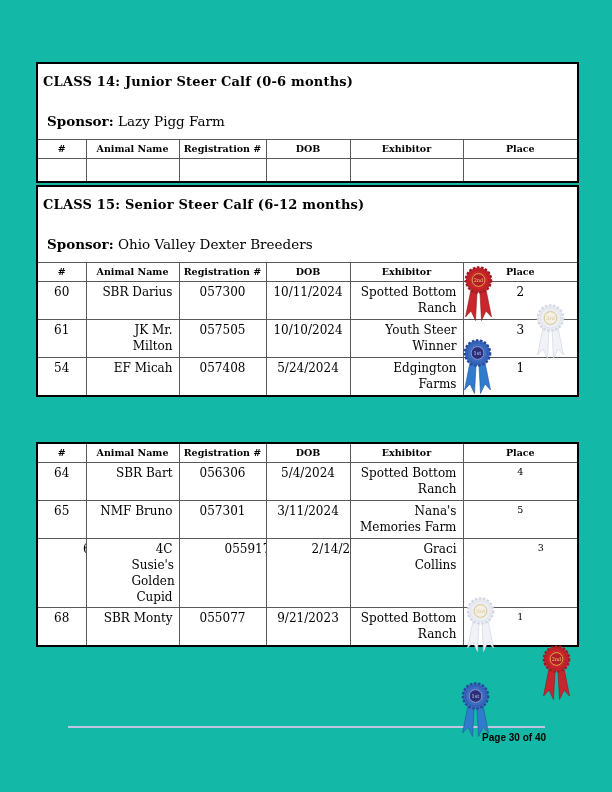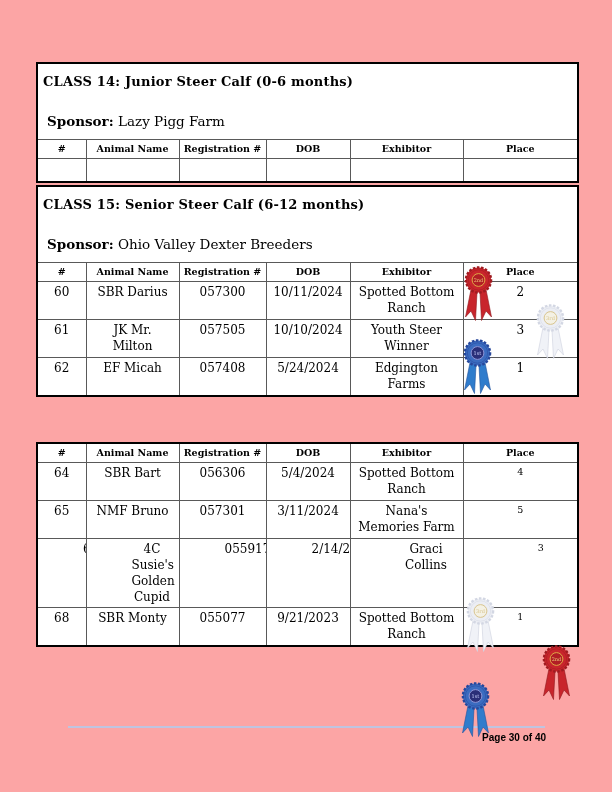--- a/index.html
+++ b/index.html
@@ -1,20 +1,20 @@
 <!DOCTYPE html>
 <html><head>
 <meta charset="utf-8">
 <style>
   html, body { margin: 0; padding: 0; background: #ffffff; }
   .page {
     position: relative;
     width: 612px;
     height: 792px;
-    background: #fca5a5;
+    background: #14b8a6;
     font-family: "DejaVu Serif", serif;
     color: #000000;
     overflow: hidden;
   }
   .cls-section { position: absolute; left: 36px; width: 541px; }
   table.cls {
     border-collapse: collapse;
     table-layout: fixed;
     width: 541px;
     border: 2px solid #000000;
@@ -43,21 +43,21 @@
   }
   tbody.rows td {
     font-size: 12px;
     line-height: 16px;
     vertical-align: top;
     padding: 2px 4px 2px 4px;
     height: 33px;
     overflow: hidden;
   }
   tbody.rows td.c-num, tbody.rows td.c-reg, tbody.rows td.c-dob, tbody.rows td.c-place { text-align: center; }
-  tbody.rows td.c-animal, tbody.rows td.c-exh { text-align: center; padding-left: 6px; padding-right: 6px; }
+  tbody.rows td.c-animal, tbody.rows td.c-exh { text-align: right; padding-left: 6px; padding-right: 6px; }
   
   .t0 tbody.rows td { height: 18px; }
   
   .t2 tbody.rows td.c-place { font-size: 9.5px; line-height: 13px; }
   
   .t2 tbody.rows tr:nth-child(3) td { height: 53px; padding-left: 45px; }
   .ribbon { position: absolute; z-index: 5; }
   .footer-rule {
     position: absolute;
     left: 68px;
@@ -159,21 +159,21 @@
           </tr>
           <tr>
             <td class="c-num">61</td>
             <td class="c-animal">JK Mr. Milton</td>
             <td class="c-reg">057505</td>
             <td class="c-dob">10/10/2024</td>
             <td class="c-exh">Youth Steer Winner</td>
             <td class="c-place">3</td>
           </tr>
           <tr>
-            <td class="c-num">62</td>
+            <td class="c-num">54</td>
             <td class="c-animal">EF Micah</td>
             <td class="c-reg">057408</td>
             <td class="c-dob">5/24/2024</td>
             <td class="c-exh">Edgington Farms</td>
             <td class="c-place">1</td>
           </tr>
         </tbody>
     </table>
   </section>
 

